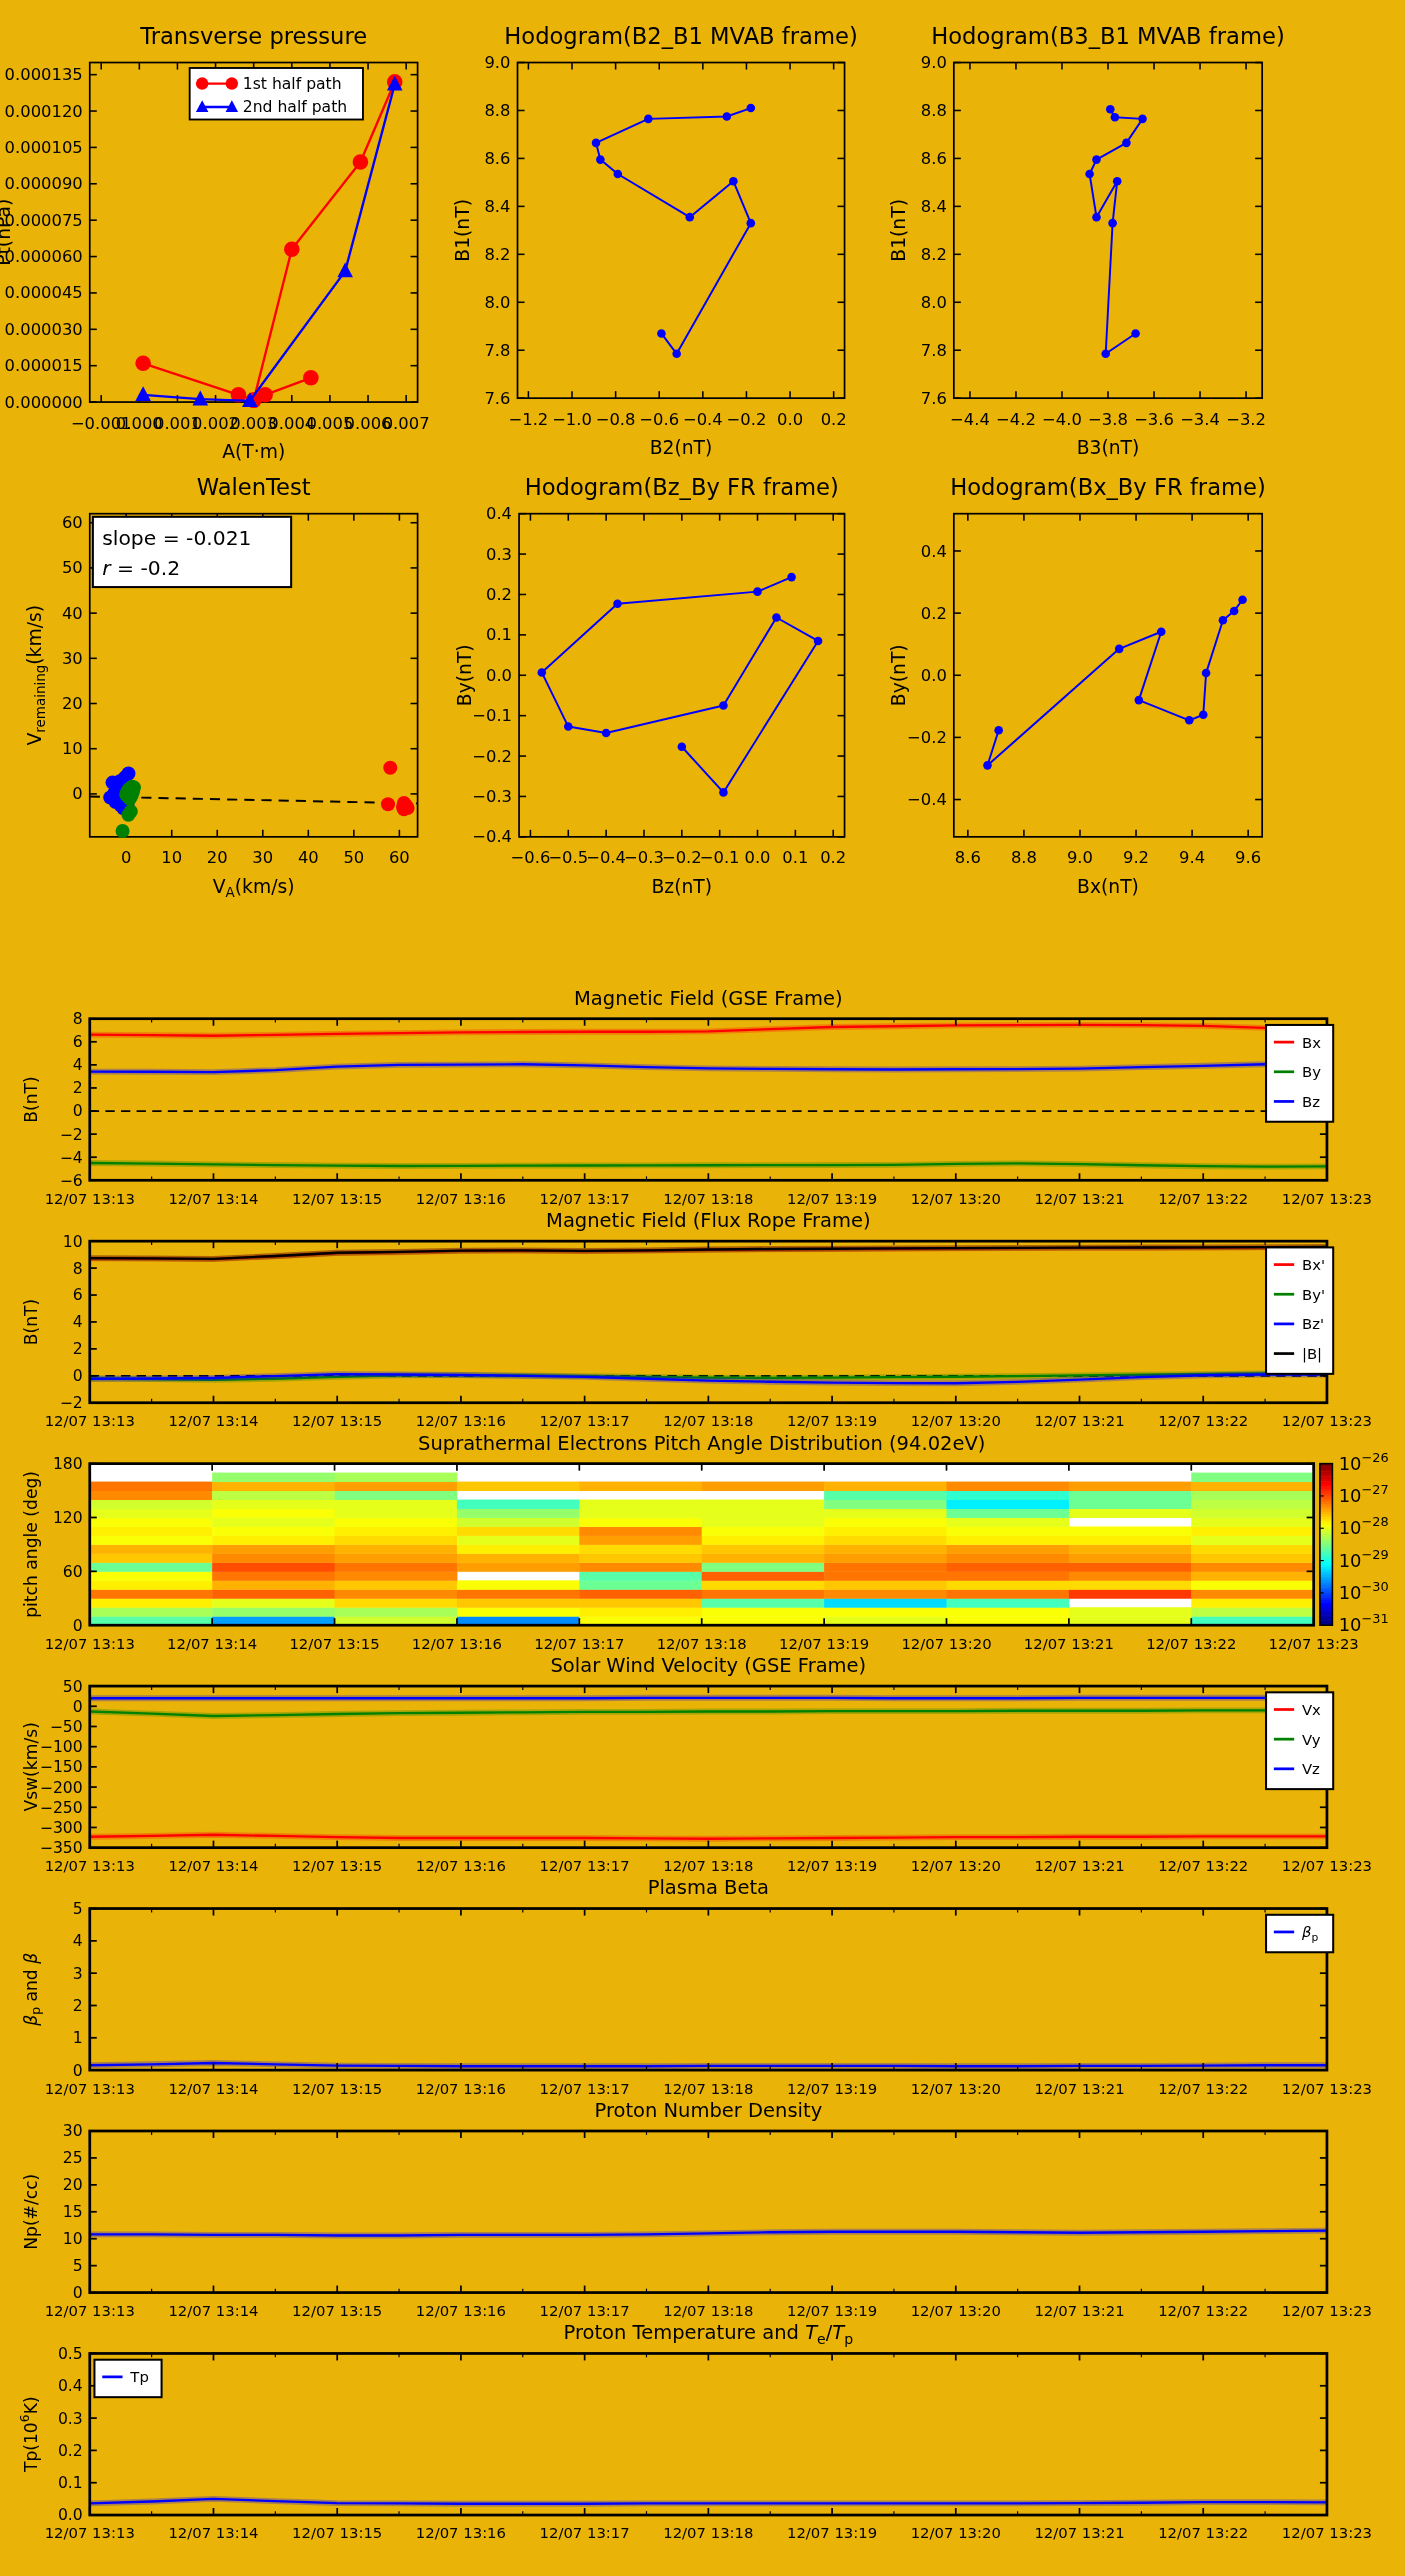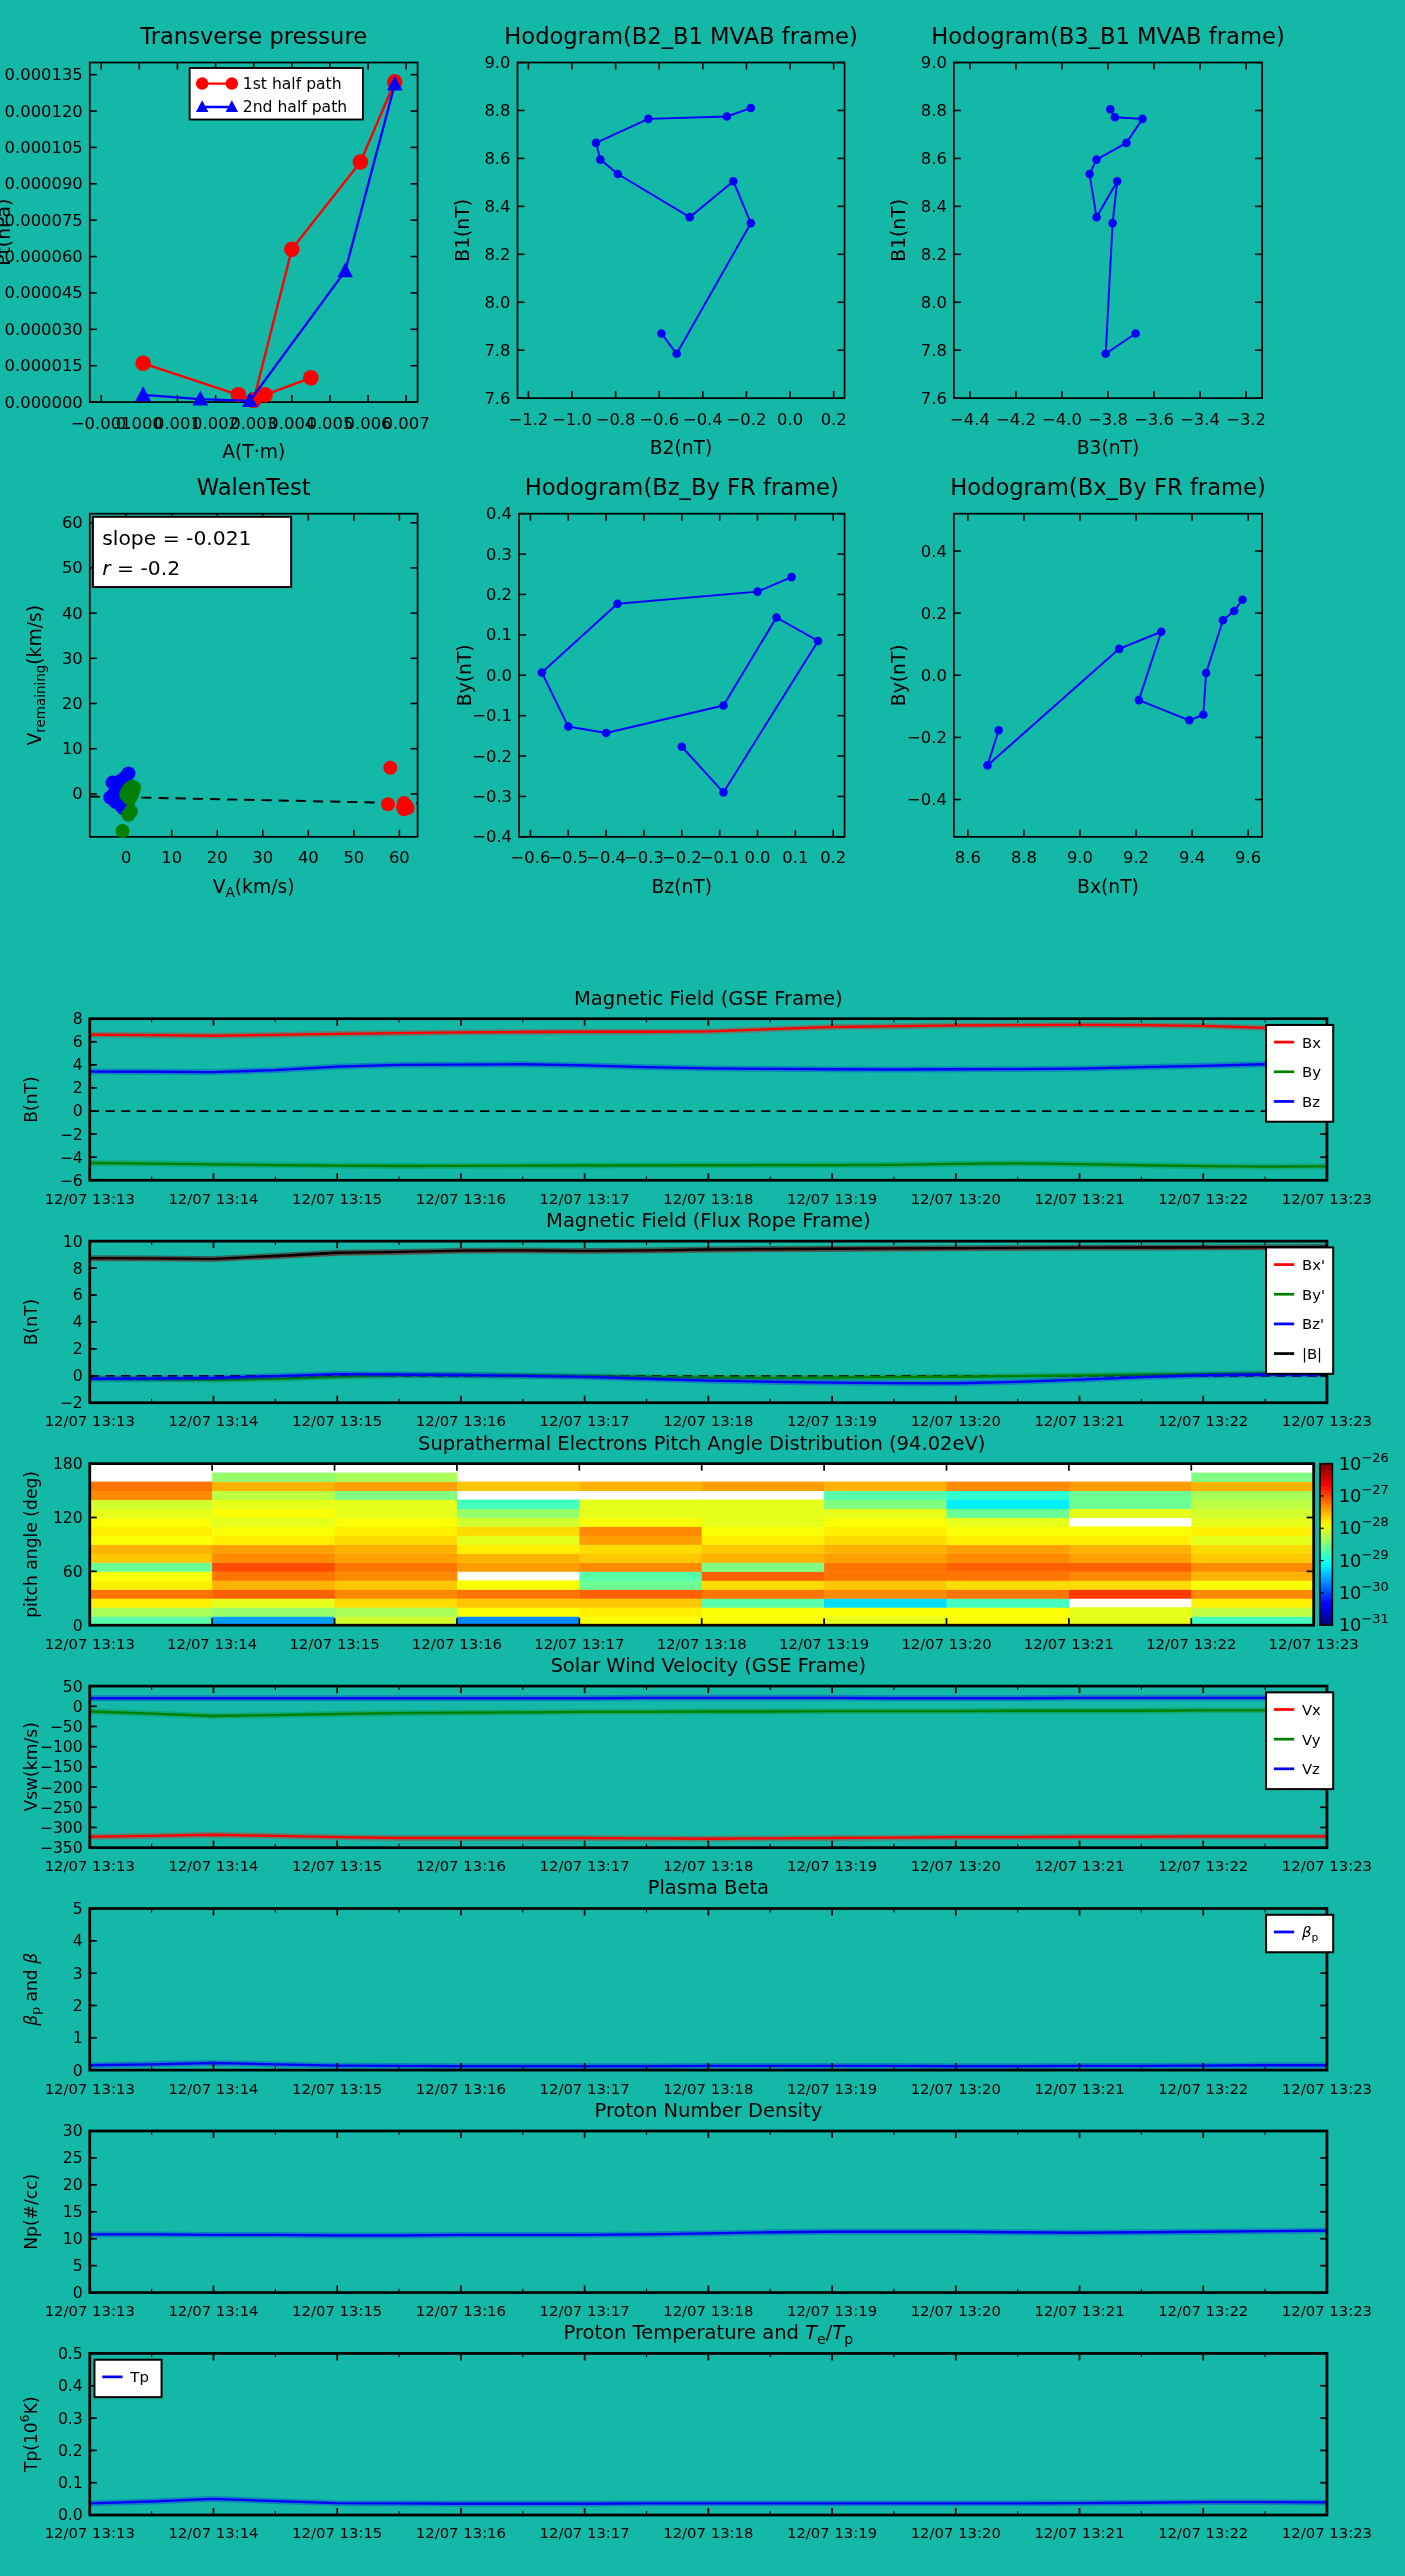--- a/index.html
+++ b/index.html
@@ -1,16 +1,16 @@
 <!DOCTYPE html>
 <html style="font-size:12.5px"><head>
 <meta charset="utf-8">
 <style>
   html,body{margin:0;padding:0;background:#fff;}
-  #figure{position:relative;width:1405px;height:2576px;background:#14b8a6;overflow:hidden;}
+  #figure{position:relative;width:1405px;height:2576px;background:#eab308;overflow:hidden;}
   svg text{font-family:"DejaVu Sans",sans-serif;}
 </style>
 </head>
 <body>
 
 <div id="figure">
   <svg width="1405" height="2576" viewBox="0 0 1800 3300">
       <g>
         <text x="325" y="56" font-size="29" text-anchor="middle" fill="#000"><tspan dy="0" font-size="29">Transverse pressure</tspan></text>
         <rect x="115" y="80" width="420" height="435" fill="none" stroke="#000" stroke-width="2.2"></rect>

